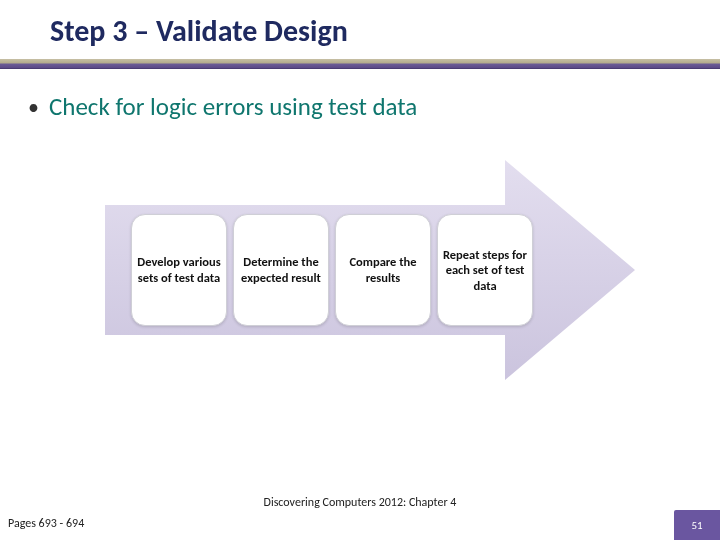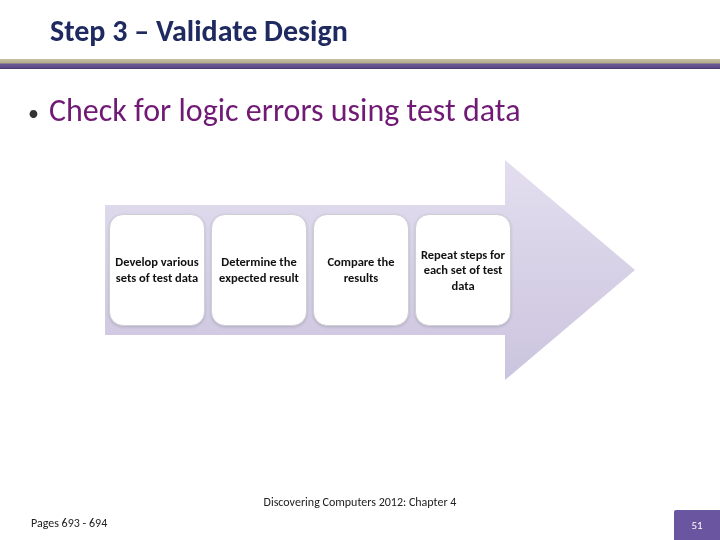--- a/index.html
+++ b/index.html
@@ -33,22 +33,22 @@
     display: flex;
     align-items: baseline;
     gap: 10px;
   }
   .bullet-dot {
     font-size: 22px;
     color: #333;
     line-height: 1;
   }
   .bullet-text {
-    font-size: 32px;
-    color: #701a75;
+    font-size: 25px;
+    color: #0f766e;
   }
   .arrow-wrap {
     position: absolute;
     left: 105px;
     top: 160px;
     width: 530px;
     height: 220px;
     display: flex;
     align-items: center;
   }
@@ -57,20 +57,21 @@
     inset: 0;
   }
   .steps {
     position: relative;
     display: flex;
     gap: 6px;
     width: 100%;
     padding: 0 4px 0 4px;
     z-index: 2;
     justify-content: flex-start;
+    margin-left: 22px;
   }
   .step {
     flex: 0 0 96px;
     height: 112px;
     background: #ffffff;
     border: 1px solid #cfcfd6;
     border-radius: 14px;
     box-shadow: 0 1px 3px rgba(0,0,0,0.15), inset 0 0 0 1px rgba(255,255,255,0.6);
     display: flex;
     align-items: center;
@@ -86,21 +87,21 @@
     position: absolute;
     left: 0;
     bottom: 10px;
     width: 100%;
     display: flex;
     align-items: center;
     font-size: 12px;
     color: #222;
   }
   .footer-left {
-    padding-left: 31px;
+    padding-left: 8px;
     margin-top: 42px;
   }
   .footer-center {
     position: absolute;
     left: 0;
     width: 100%;
     text-align: center;
   }
   .page-badge {
     position: absolute;

